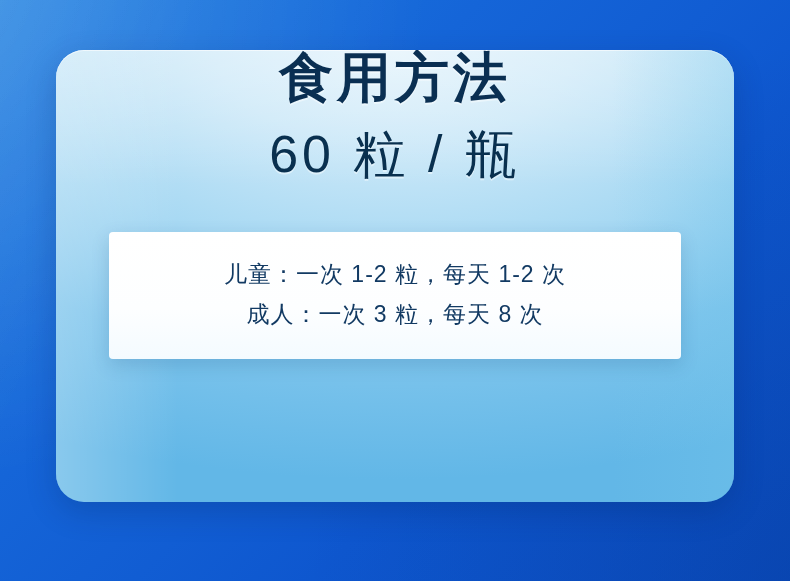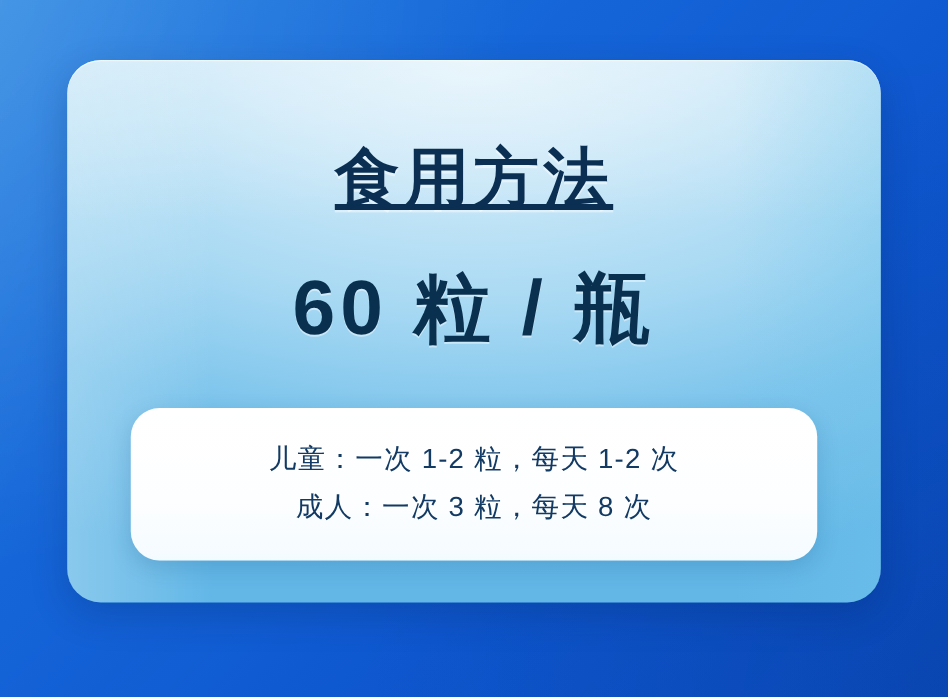--- a/index.html
+++ b/index.html
@@ -61,44 +61,42 @@
     position: relative;
     z-index: 2;
     height: 100%;
     display: flex;
     flex-direction: column;
     align-items: center;
   }
 
   
   .title {
-    margin-top: 72px;
     font-size: 54px;
     line-height: 1;
     font-weight: 700;
     color: #0a2f52;
     letter-spacing: 4px;
     text-shadow: 0 2px 0 rgba(255,255,255,0.45);
-    text-decoration: underline;
   }
   .subtitle {
-    margin-top: 48px;
-    font-size: 64px;
+    margin-top: 24px;
+    font-size: 52px;
     line-height: 1;
-    font-weight: 700;
+    font-weight: 400;
     color: #09304f;
     letter-spacing: 4px;
     text-shadow: 0 2px 0 rgba(255,255,255,0.45);
   }
 
   
   .dosage-panel {
     margin-top: 52px;
     width: 572px;
-    border-radius: 24px;
+    border-radius: 4px;
     background: linear-gradient(180deg, #ffffff 0%, #fdfeff 60%, #f4fbff 100%);
     box-shadow: 0 6px 18px rgba(20, 70, 120, 0.18);
     padding: 22px 0 24px 0;
     text-align: center;
   }
   .dosage-line {
     font-size: 23px;
     line-height: 1.75;
     color: #123a63;
     letter-spacing: 1px;

